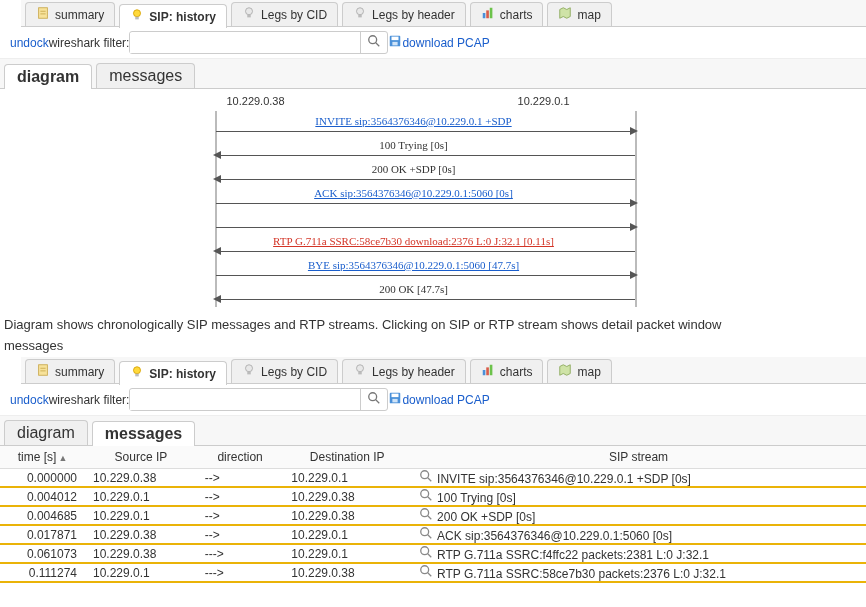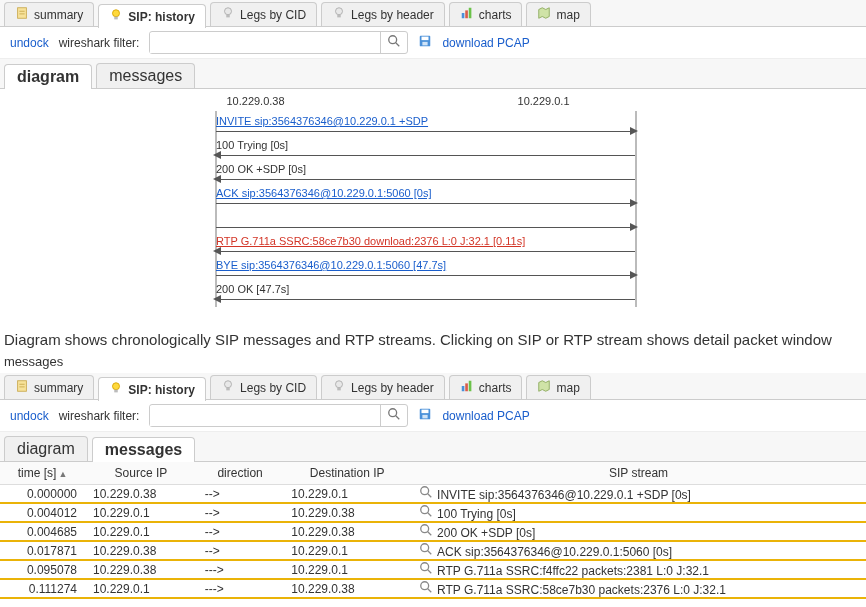--- a/index.html
+++ b/index.html
@@ -10,20 +10,21 @@
     color: #333;
     background: #fff;
   }
   .tabbar {
     display: flex;
     align-items: flex-end;
     border-bottom: 1px solid #ccc;
     background: #f7f7f7;
     padding: 2px 12px 0 4px;
     gap: 4px;
+    margin-left: 21px;
   }
   .tab {
     display: flex;
     align-items: center;
     gap: 5px;
     padding: 3px 10px;
     border: 1px solid #ccc;
     border-bottom: none;
     border-radius: 4px 4px 0 0;
     background: #f0f0f0;
@@ -32,21 +33,21 @@
   }
   .tab.active {
     background: #fff;
     font-weight: bold;
     position: relative;
     top: 2px;
   }
   .toolbar {
     display: flex;
     align-items: center;
-    gap: 10px;
+    gap: 0;
     padding: 4px 10px;
     background: #fff;
     border-bottom: 1px solid #eee;
   }
   .toolbar a { color: #1a5ecc; text-decoration: none; cursor: pointer; }
   .toolbar .filter-wrap {
     display: flex;
     align-items: center;
     border: 1px solid #ccc;
     border-radius: 3px;
@@ -129,28 +130,29 @@
     border-top: 4px solid transparent;
     border-bottom: 4px solid transparent;
   }
   .arrowhead.right { left: 630px; border-left: 8px solid #555; }
   .arrowhead.left { left: 213px; border-right: 8px solid #555; }
   .msg-label {
     position: absolute;
     top: 6px;
     left: 216px;
     width: 395px;
-    text-align: left;
+    text-align: center;
     font-size: 11px;
     cursor: pointer;
+    font-family: Liberation Serif, serif;
   }
   .msg-label.linkblue { color: #1a5ecc; text-decoration: underline; }
   .msg-label.red { color: #d33527; text-decoration: underline; }
   
-  .desc { padding: 6px 4px; font-size: 15px; margin-top: 14px; }
+  .desc { padding: 6px 4px; font-size: 13px; }
   .sec-title { padding: 0 4px 4px 4px; font-size: 13px; }
   
   table.msgs {
     width: 100%;
     border-collapse: collapse;
     font-size: 12px;
   }
   table.msgs th {
     text-align: center;
     font-weight: normal;
@@ -416,21 +418,21 @@
         <td class="time">0.017871</td>
         <td>10.229.0.38</td>
         <td>--&gt;</td>
         <td>10.229.0.1</td>
         <td><span class="mag"><svg class="ico" viewBox="0 0 16 16">
               <circle cx="6.5" cy="6.5" r="4.5" fill="none" stroke="#888" stroke-width="1.5"></circle>
               <line x1="10" y1="10" x2="14" y2="14" stroke="#888" stroke-width="1.5"></line>
             </svg></span>ACK sip:3564376346@10.229.0.1:5060 [0s]</td>
       </tr>
       <tr>
-        <td class="time">0.095078</td>
+        <td class="time">0.061073</td>
         <td>10.229.0.38</td>
         <td>---&gt;</td>
         <td>10.229.0.1</td>
         <td><span class="mag"><svg class="ico" viewBox="0 0 16 16">
               <circle cx="6.5" cy="6.5" r="4.5" fill="none" stroke="#888" stroke-width="1.5"></circle>
               <line x1="10" y1="10" x2="14" y2="14" stroke="#888" stroke-width="1.5"></line>
             </svg></span>RTP G.711a SSRC:f4ffc22 packets:2381 L:0 J:32.1</td>
       </tr>
       <tr>
         <td class="time">0.111274</td>

